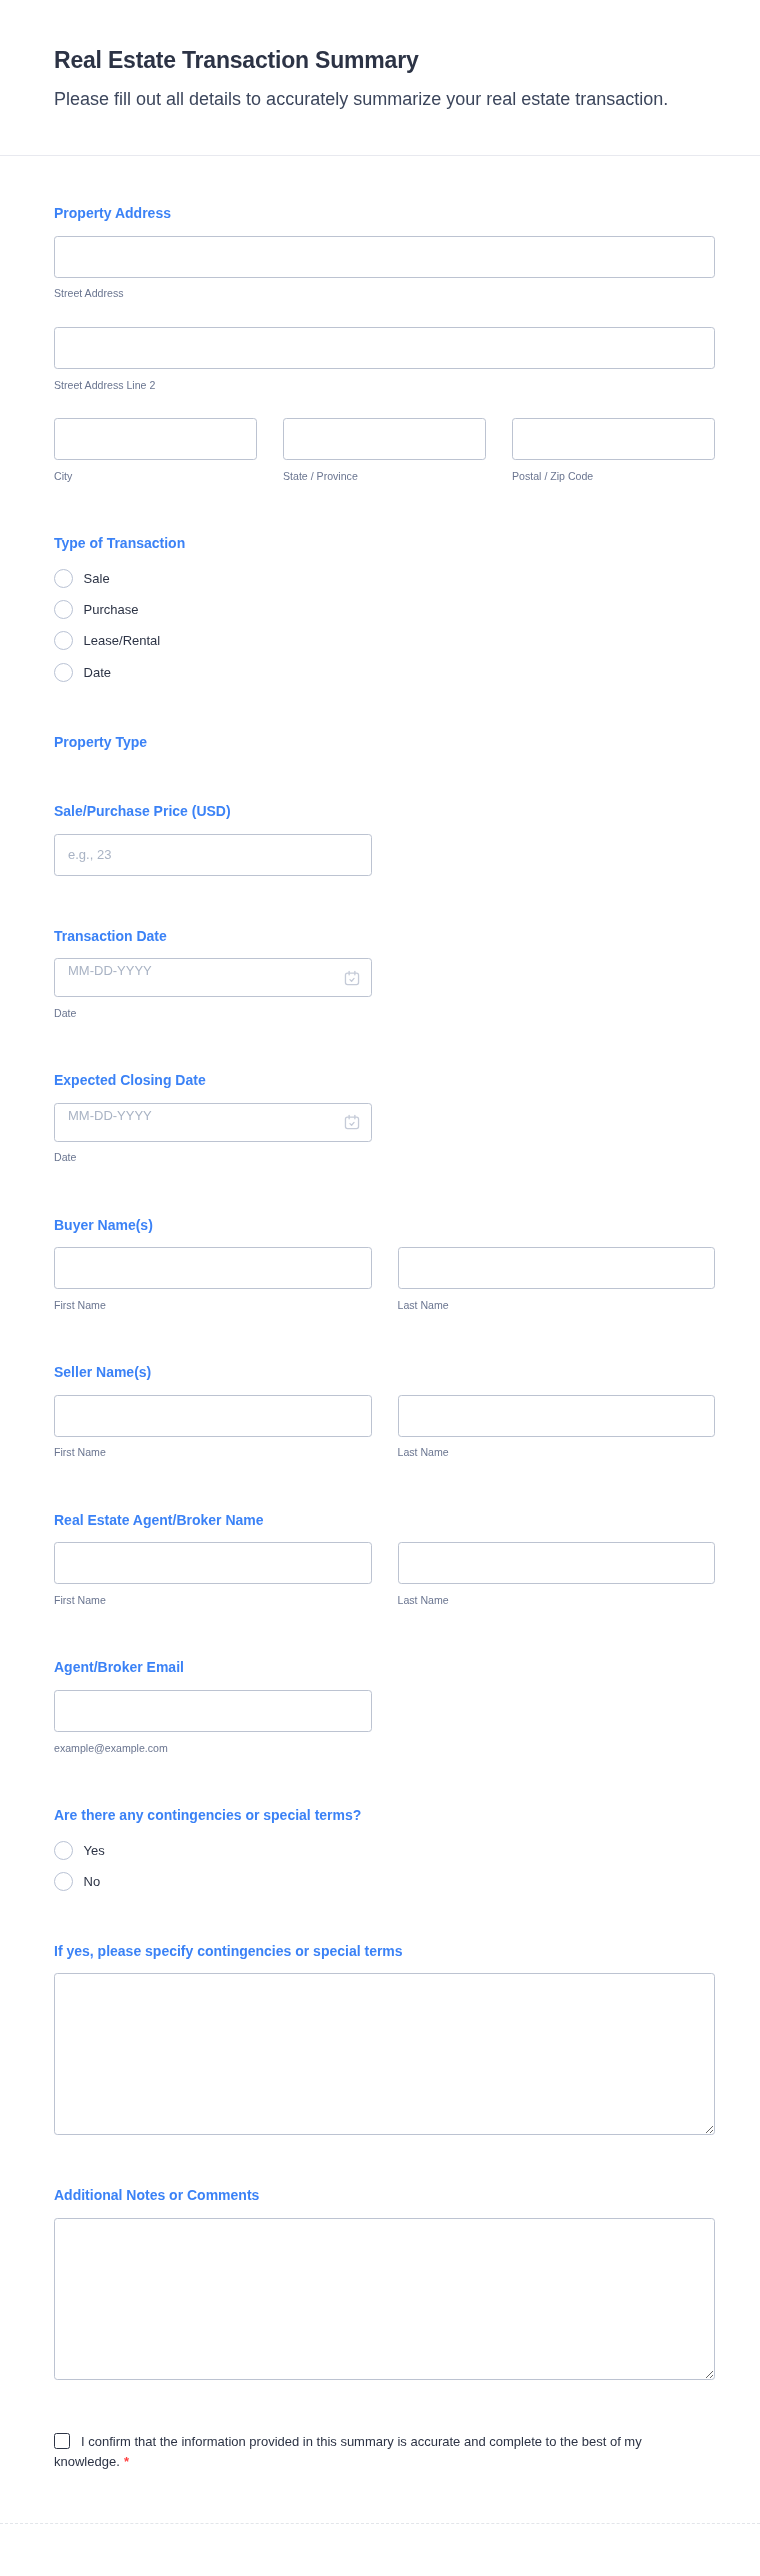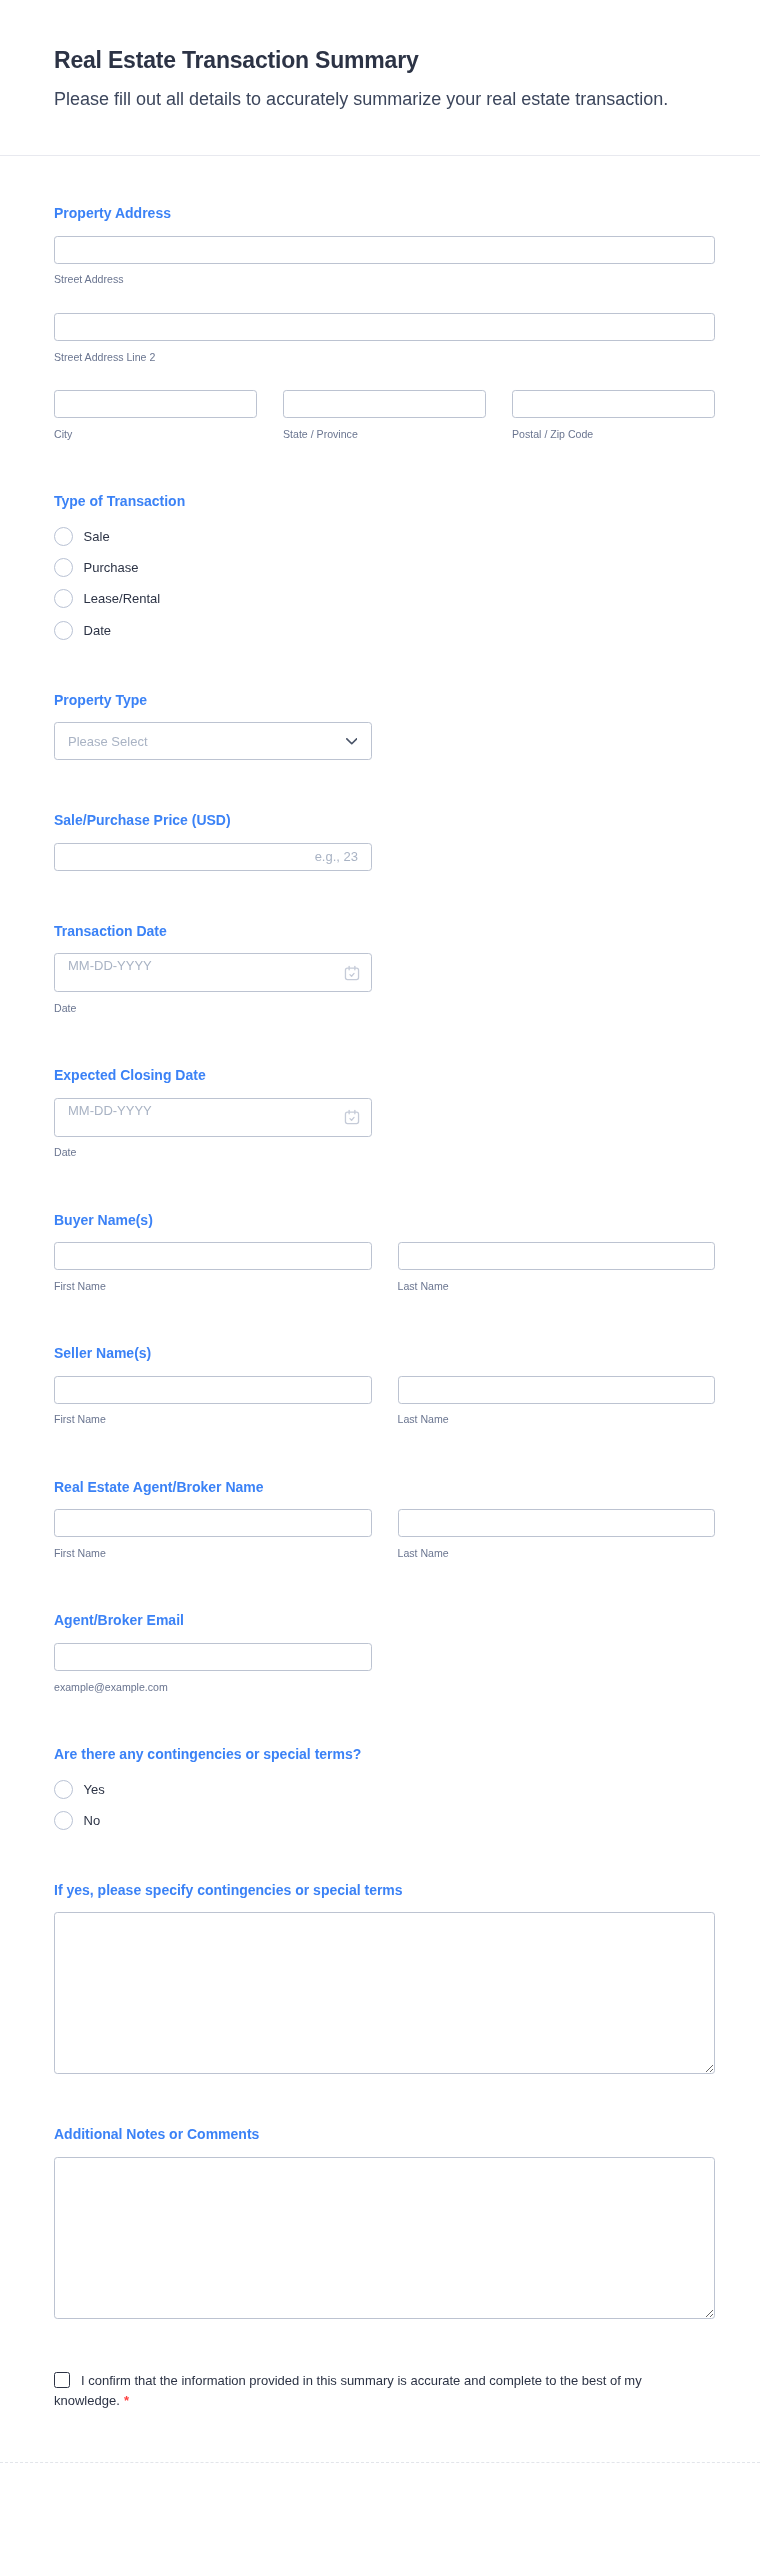--- a/index.html
+++ b/index.html
@@ -59,21 +59,21 @@
   .text-input, .select-box, .date-input, .textarea-box {
     box-sizing: border-box;
     border: 0.8px solid #bcc3d1;
     border-radius: 3.3px;
     background: #ffffff;
     font-family: inherit;
     font-size: 13px;
     color: #2c3345;
     outline: none;
   }
-  .text-input { height: 28px; padding: 0 13px; width: 100%; display: block; text-align: right; }
+  .text-input { height: 42px; padding: 0 13px; width: 100%; display: block; }
   .text-input::placeholder, .date-input::placeholder { color: #a9b3c4; opacity: 1; }
 
   .w-narrow { width: 318px; }
 
   .field-stack { margin-bottom: 26px; }
   .field-stack:last-child { margin-bottom: 0; }
 
   .field-row { display: flex; gap: 26px; }
   .field-col { flex: 1; min-width: 0; }
 
@@ -228,28 +228,20 @@
         </label>
         <label class="radio-row">
           <input type="radio" name="transaction_type" class="radio-input" style="">
           <span class="radio-label">Date</span>
         </label>
       </div>
     </div>
 
     <div class="question">
       <span class="q-label">Property Type</span>
-      <div class="select-wrap">
-        <select class="select-box">
-          <option>Please Select</option>
-        </select>
-        <svg class="select-chevron" width="11.5" height="7.4" viewBox="0 0 14 9">
-          <polyline points="1,1 7,7 13,1" fill="none" stroke="#4a5468" stroke-width="2" stroke-linecap="round" stroke-linejoin="round"></polyline>
-        </svg>
-      </div>
     </div>
 
     <div class="question">
       <span class="q-label">Sale/Purchase Price (USD)</span>
       <input type="text" class="text-input w-narrow" placeholder="e.g., 23" style="">
     </div>
 
     <div class="question">
       <span class="q-label">Transaction Date</span>
       <div class="date-wrap">

